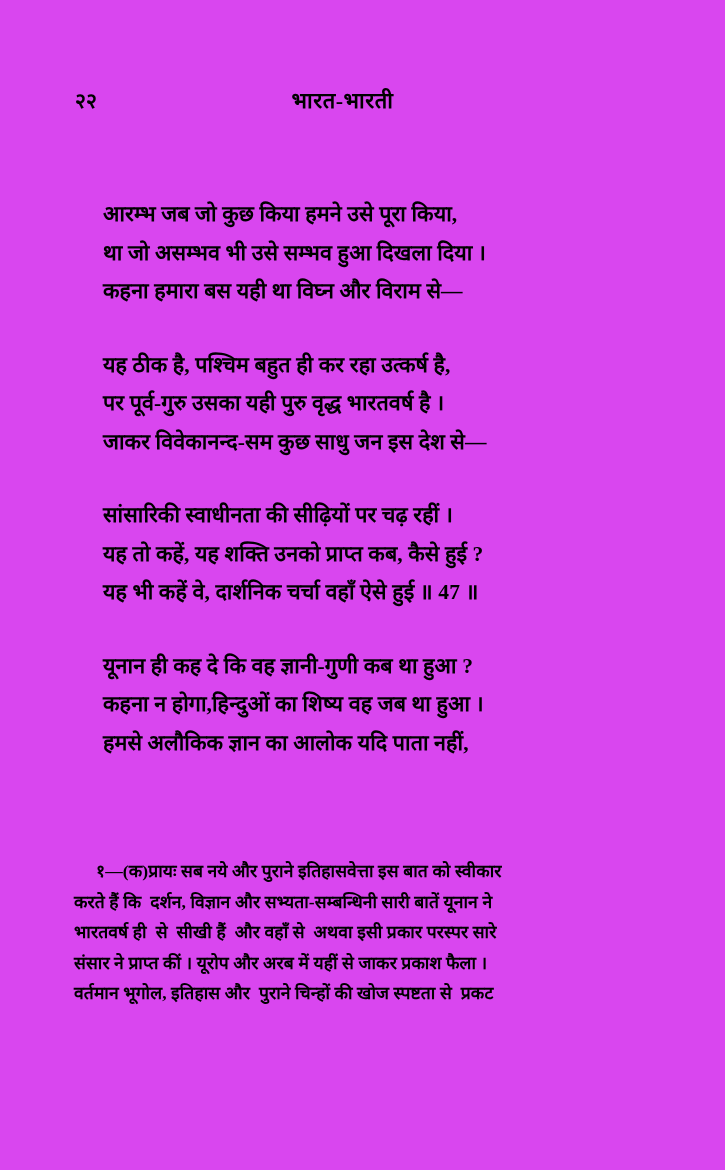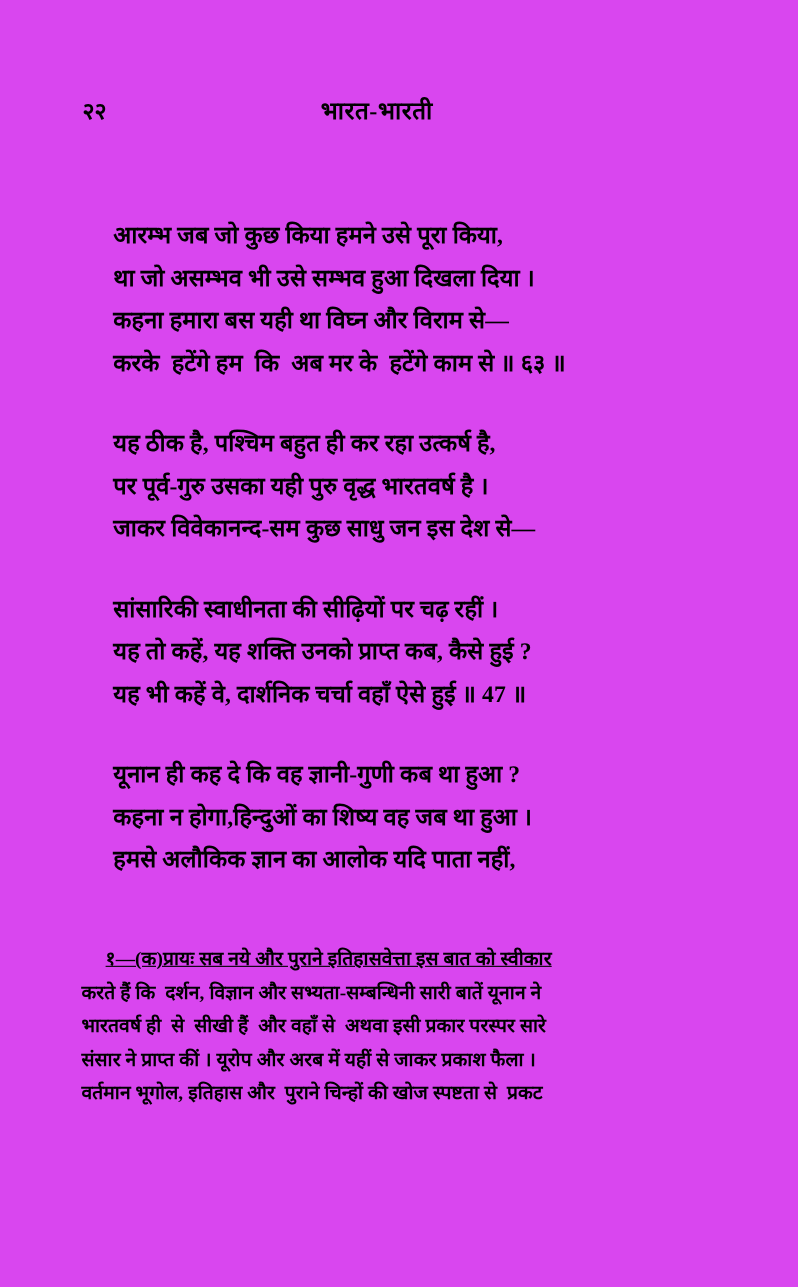--- a/index.html
+++ b/index.html
@@ -83,21 +83,20 @@
   }
   .footnote-line {
     font-size: 17.5px;
     line-height: 30.5px;
     font-weight: 700;
     white-space: pre;
     letter-spacing: 0.1px;
   }
   .footnote-line.first {
     text-indent: 22px;
-    text-decoration: underline;
   }
 
   .fn-marker {
     font-size: 0.62em;
     vertical-align: super;
     font-weight: 700;
   }
 </style>
 </head>
 <body>
@@ -108,21 +107,20 @@
     <div class="folio">२२</div>
     <div class="head-title">भारत-भारती</div>
   </div>
 
   <div class="verse-body">
 
     <div class="stanza">
       <div class="verse-line">आरम्भ जब जो कुछ किया हमने उसे पूरा किया,</div>
       <div class="verse-line">था जो असम्भव भी उसे सम्भव हुआ दिखला दिया ।</div>
       <div class="verse-line">कहना हमारा बस यही था विघ्न और विराम से—</div>
-      <div class="verse-line">करके  हटेंगे हम  कि  अब मर के  हटेंगे काम से ॥ ६३ ॥</div>
     </div>
 
     <div class="stanza">
       <div class="verse-line">यह ठीक है, पश्चिम बहुत ही कर रहा उत्कर्ष है,</div>
       <div class="verse-line">पर पूर्व-गुरु उसका यही पुरु वृद्ध भारतवर्ष है ।</div>
       <div class="verse-line">जाकर विवेकानन्द-सम कुछ साधु जन इस देश से—</div>
     </div>
 
     <div class="stanza">
       <div class="verse-line">सांसारिकी स्वाधीनता की सीढ़ियों पर चढ़ रहीं ।</div>

